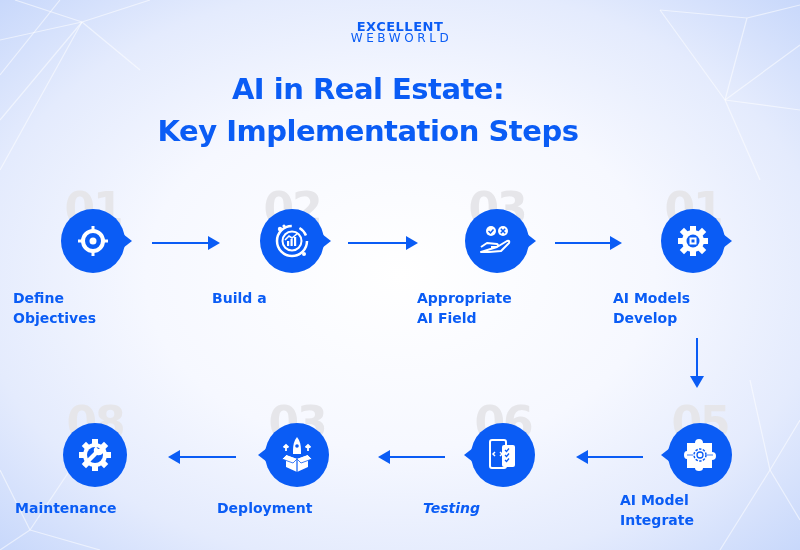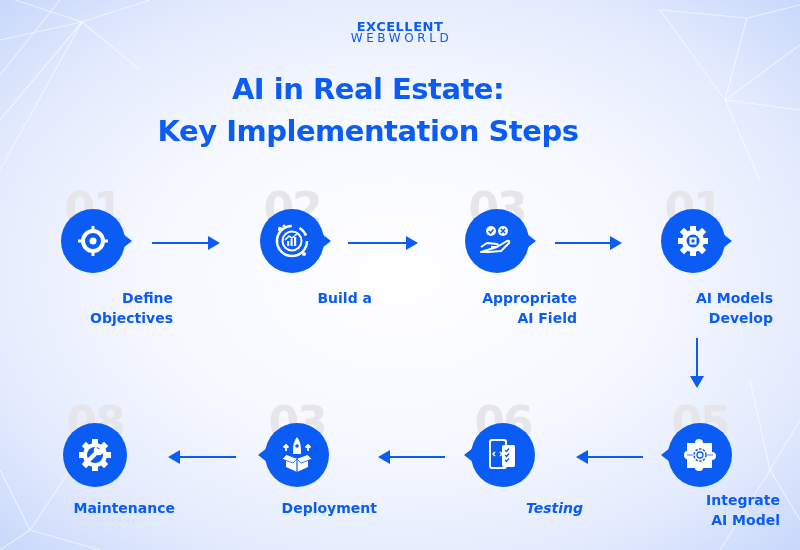--- a/index.html
+++ b/index.html
@@ -13,21 +13,21 @@
   .logo .l1 { font-weight:bold; font-size:13px; letter-spacing:0.5px; line-height:14px; }
   .logo .l2 { font-size:12px; letter-spacing:3.6px; line-height:8px; margin-left:3px; }
   .title { position:absolute; left:0; width:736px; text-align:center; color:#0a5cf5; font-weight:bold; font-size:29px; letter-spacing:-0.5px; }
   .t1 { top:72px; }
   .t2 { top:114px; }
   .step { position:absolute; width:0; height:0; }
   .num { position:absolute; left:-40px; top:-58px; width:80px; text-align:center; font-weight:bold; font-size:44px; color:#e6e6ea; letter-spacing:-2px; }
   .circle { position:absolute; left:-32px; top:-32px; width:64px; height:64px; border-radius:50%; background:#0a5cf5; display:flex; align-items:center; justify-content:center; }
   .tail-r::after { content:""; position:absolute; right:-7px; top:25px; border-left:9px solid #0a5cf5; border-top:7px solid transparent; border-bottom:7px solid transparent; }
   .tail-l::after { content:""; position:absolute; left:-7px; top:25px; border-right:9px solid #0a5cf5; border-top:7px solid transparent; border-bottom:7px solid transparent; }
-  .label { position:absolute; left:-80px; width:160px; text-align:right; color:#0a5cf5; font-weight:bold; font-size:14px; line-height:20px; }
+  .label { position:absolute; left:-80px; width:160px; text-align:left; color:#0a5cf5; font-weight:bold; font-size:14px; line-height:20px; }
   .arrow { position:absolute; height:2px; background:#0a5cf5; }
   .arrow.right::after { content:""; position:absolute; right:-4px; top:-6px; border-left:12px solid #0a5cf5; border-top:7px solid transparent; border-bottom:7px solid transparent; }
   .arrow.left::before { content:""; position:absolute; left:-4px; top:-6px; border-right:12px solid #0a5cf5; border-top:7px solid transparent; border-bottom:7px solid transparent; }
   .arrow.down { width:2px; height:auto; }
   .arrow.down::after { content:""; position:absolute; left:-6px; bottom:-4px; border-top:12px solid #0a5cf5; border-left:7px solid transparent; border-right:7px solid transparent; }
 </style>
 </head>
 <body>
 
 <svg class="bg-lines" viewBox="0 0 800 550">
@@ -159,22 +159,22 @@
   <div class="circle tail-l">
     <svg width="40" height="40" viewBox="0 0 40 40">
       <path d="M7 8 H15 Q15 4 19 4 Q23 4 23 8 H32 V17 Q36 17 36 21 Q36 25 32 25 V33 H23 Q23 36 19 36 Q15 36 15 33 H7 V24 Q4 24 4 20 Q4 16 7 16 Z" fill="#fff"></path>
       <circle cx="20" cy="20" r="6" fill="none" stroke="#0a5cf5" stroke-width="1.5" stroke-dasharray="2.4 1.4"></circle>
       <circle cx="20" cy="20" r="3" fill="none" stroke="#0a5cf5" stroke-width="1.3"></circle>
       <line x1="7" y1="20" x2="13" y2="20" stroke="#0a5cf5" stroke-width="0.8"></line>
       <line x1="27" y1="20" x2="33" y2="20" stroke="#0a5cf5" stroke-width="0.8"></line>
     </svg>
   </div>
   <div class="label" style="top:35px;">
+    <div>AI Model</div>
     <div>Integrate</div>
-    <div>AI Model</div>
   </div>
 </div>
 
 <div class="arrow left" style="left:580px; top:456px; width:63px;"></div>
 
 <div class="step" style="left:503px; top:455px;">
   <div class="num">06</div>
   <div class="circle tail-l">
     <svg width="36" height="36" viewBox="0 0 36 36">
       <rect x="5" y="3" width="16" height="28" rx="2" fill="none" stroke="#fff" stroke-width="2"></rect>

